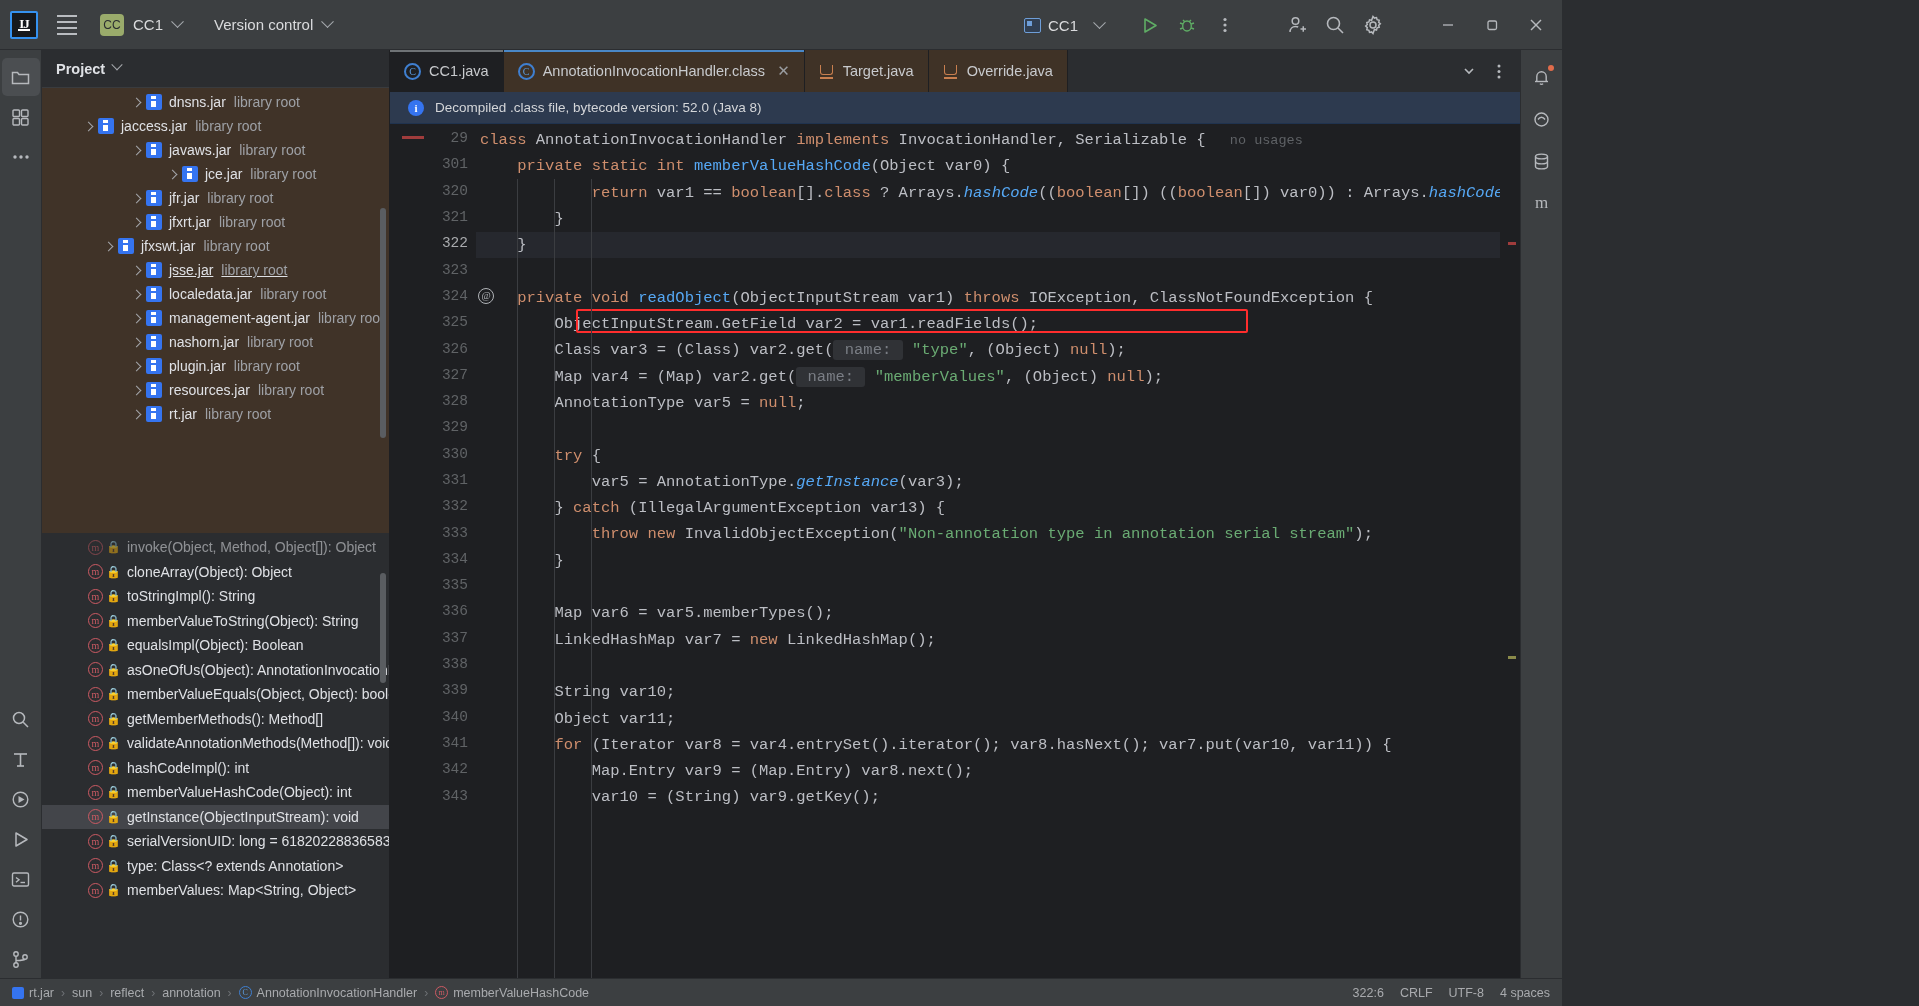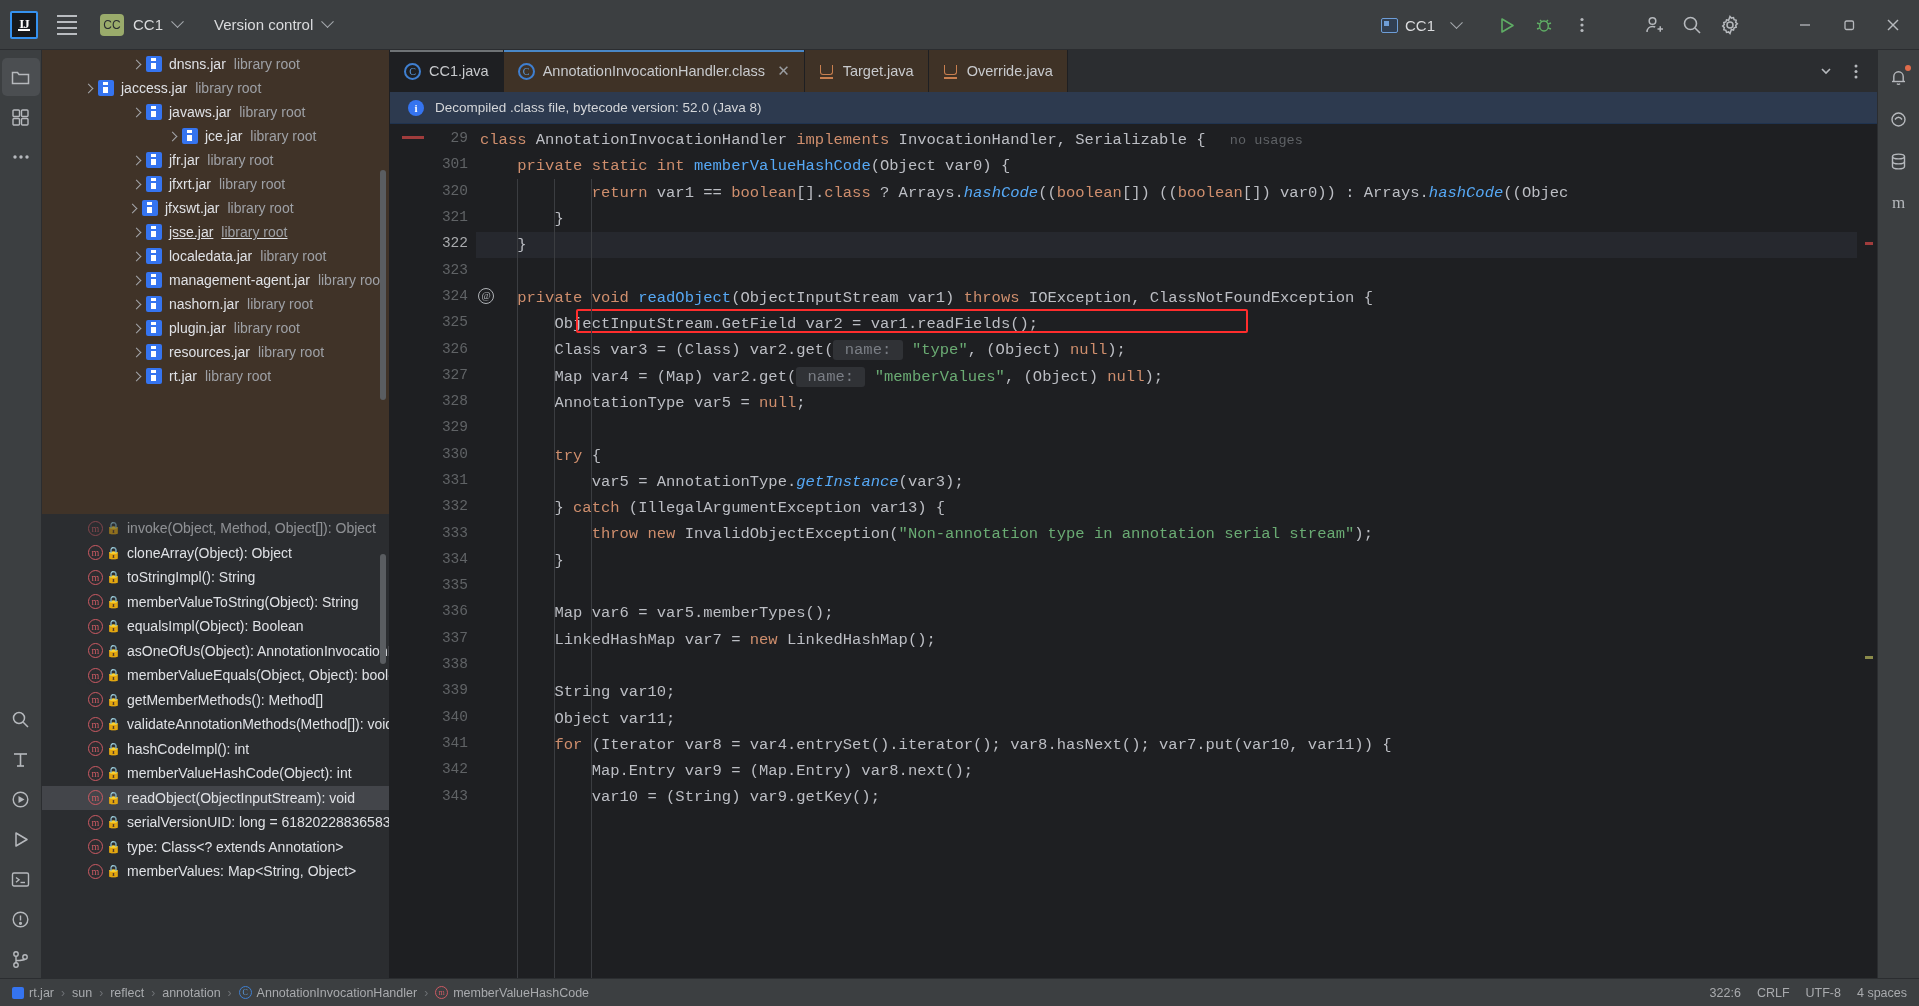--- a/index.html
+++ b/index.html
@@ -3,21 +3,21 @@
 <meta charset="utf-8">
 <style>
   * { box-sizing: border-box; margin: 0; padding: 0; }
   html, body {
     width: 1919px; height: 1006px;
     background: #2b2d30;
     font-family: "Liberation Sans", sans-serif;
     overflow: hidden;
     color: #dfe1e5;
   }
-  .app { position: relative; width: 1919px; height: 1006px; display: flex; flex-direction: column; }
+  .app { position: relative; width: 1562px; height: 1006px; display: flex; flex-direction: column; }
 
   
   .titlebar {
     height: 50px; min-height: 50px;
     background: #3c3f41;
     display: flex; align-items: center;
     padding: 0 8px 0 10px;
     border-bottom: 1px solid #2b2d30;
     position: relative;
   }
@@ -416,20 +416,24 @@
             <circle cx="5" cy="15" r="2.2"></circle>
             <circle cx="14" cy="7" r="2.2"></circle>
           <line x1="5" y1="6.2" x2="5" y2="12.8"></line>
             <path d="M5 10.5c5 0 9-1 9-1.3"></path>
         </svg>
       </div>
     </div>
 
     <div class="leftpanel">
 
+      <div class="panel-head">
+        <span>Project</span>
+        <span class="chev"></span>
+      </div>
 
       <div class="tree libbg" id="project-tree">
           <div class="trow" style="padding-left: 84px;">
             <span class="twist">
               <i></i>
             </span>
             <span class="jaricon"></span>
             <span class="tlabel">dnsns.jar</span>
             <span class="tmeta">library root</span>
           </div>
@@ -466,21 +470,21 @@
             <span class="tmeta">library root</span>
           </div>
           <div class="trow" style="padding-left: 84px;">
             <span class="twist">
               <i></i>
             </span>
             <span class="jaricon"></span>
             <span class="tlabel">jfxrt.jar</span>
             <span class="tmeta">library root</span>
           </div>
-          <div class="trow" style="padding-left: 80px;">
+          <div class="trow" style="padding-left: 56px;">
             <span class="twist">
               <i></i>
             </span>
             <span class="jaricon"></span>
             <span class="tlabel">jfxswt.jar</span>
             <span class="tmeta">library root</span>
           </div>
           <div class="trow" style="padding-left: 84px; text-decoration: underline;">
             <span class="twist">
               <i></i>
@@ -593,21 +597,21 @@
             <span class="tlabel">hashCodeImpl(): int</span>
           </div>
           <div class="trow struct-row">
             <span class="mico ovr">m</span>
             <span class="lock">🔒</span>
             <span class="tlabel">memberValueHashCode(Object): int</span>
           </div>
           <div class="trow struct-row sel">
             <span class="mico">m</span>
             <span class="lock">🔒</span>
-            <span class="tlabel">readObject(ObjectInputStream): void</span>
+            <span class="tlabel">getInstance(ObjectInputStream): void</span>
           </div>
           <div class="trow struct-row">
             <span class="mico ovr">m</span>
             <span class="lock">🔒</span>
             <span class="tlabel">serialVersionUID: long = 6182022883658399397</span>
           </div>
           <div class="trow struct-row">
             <span class="mico">m</span>
             <span class="lock">🔒</span>
             <span class="tlabel">type: Class&lt;? extends Annotation&gt;</span>

